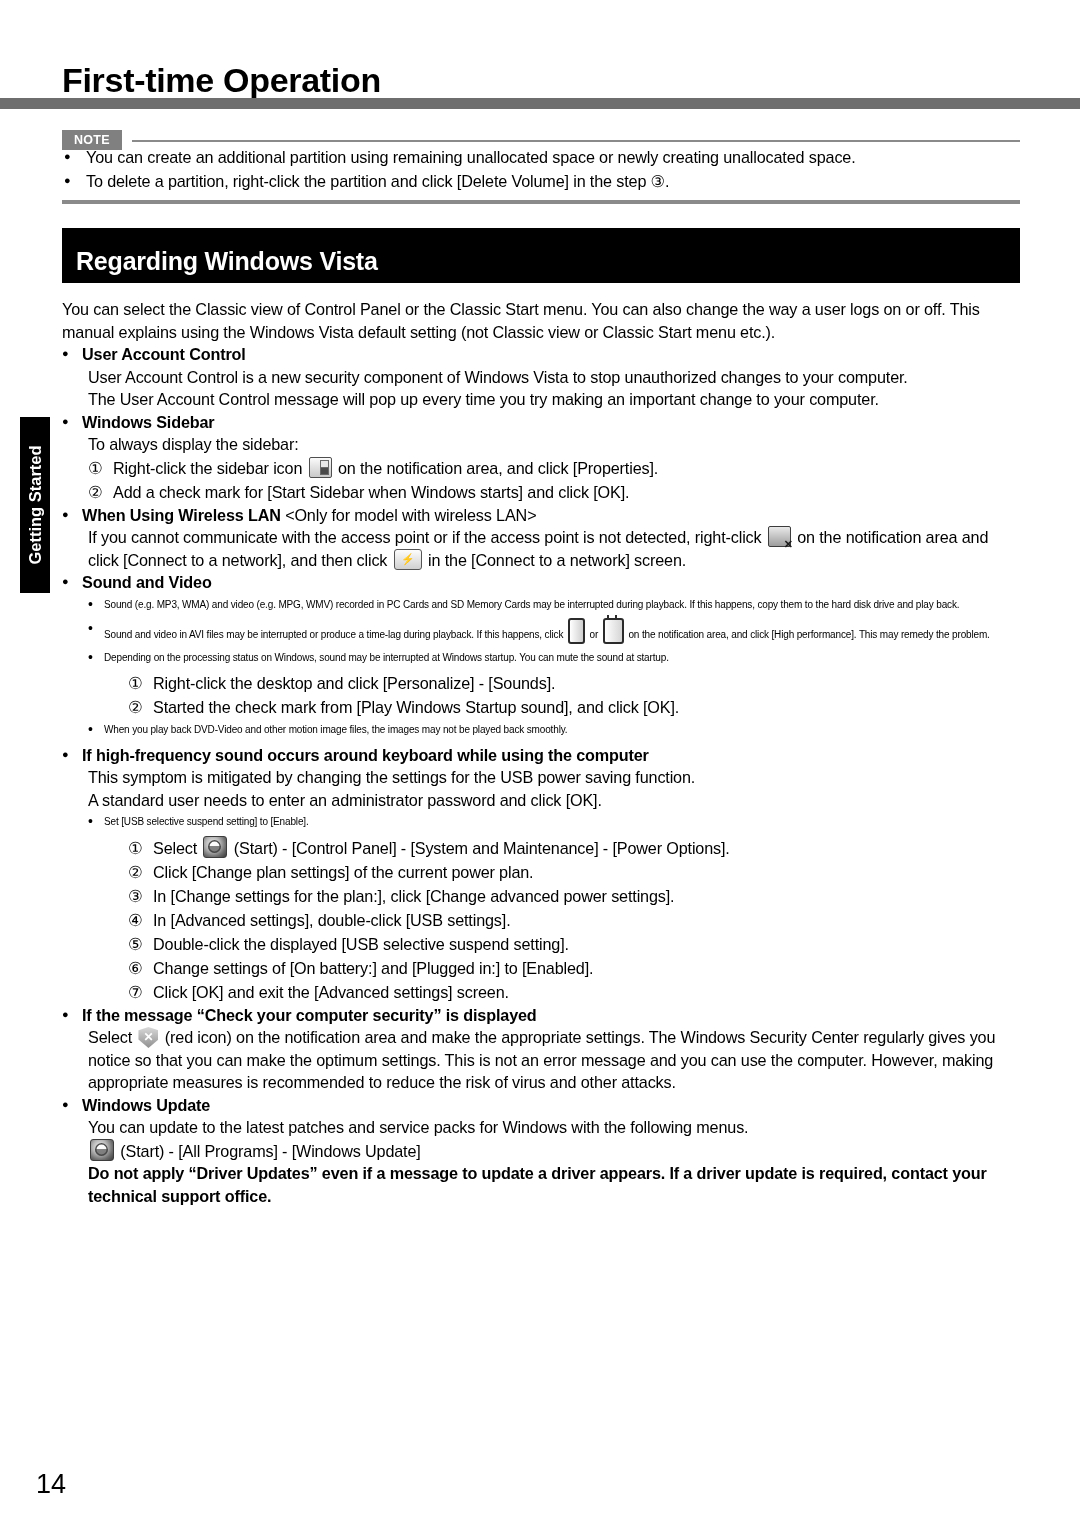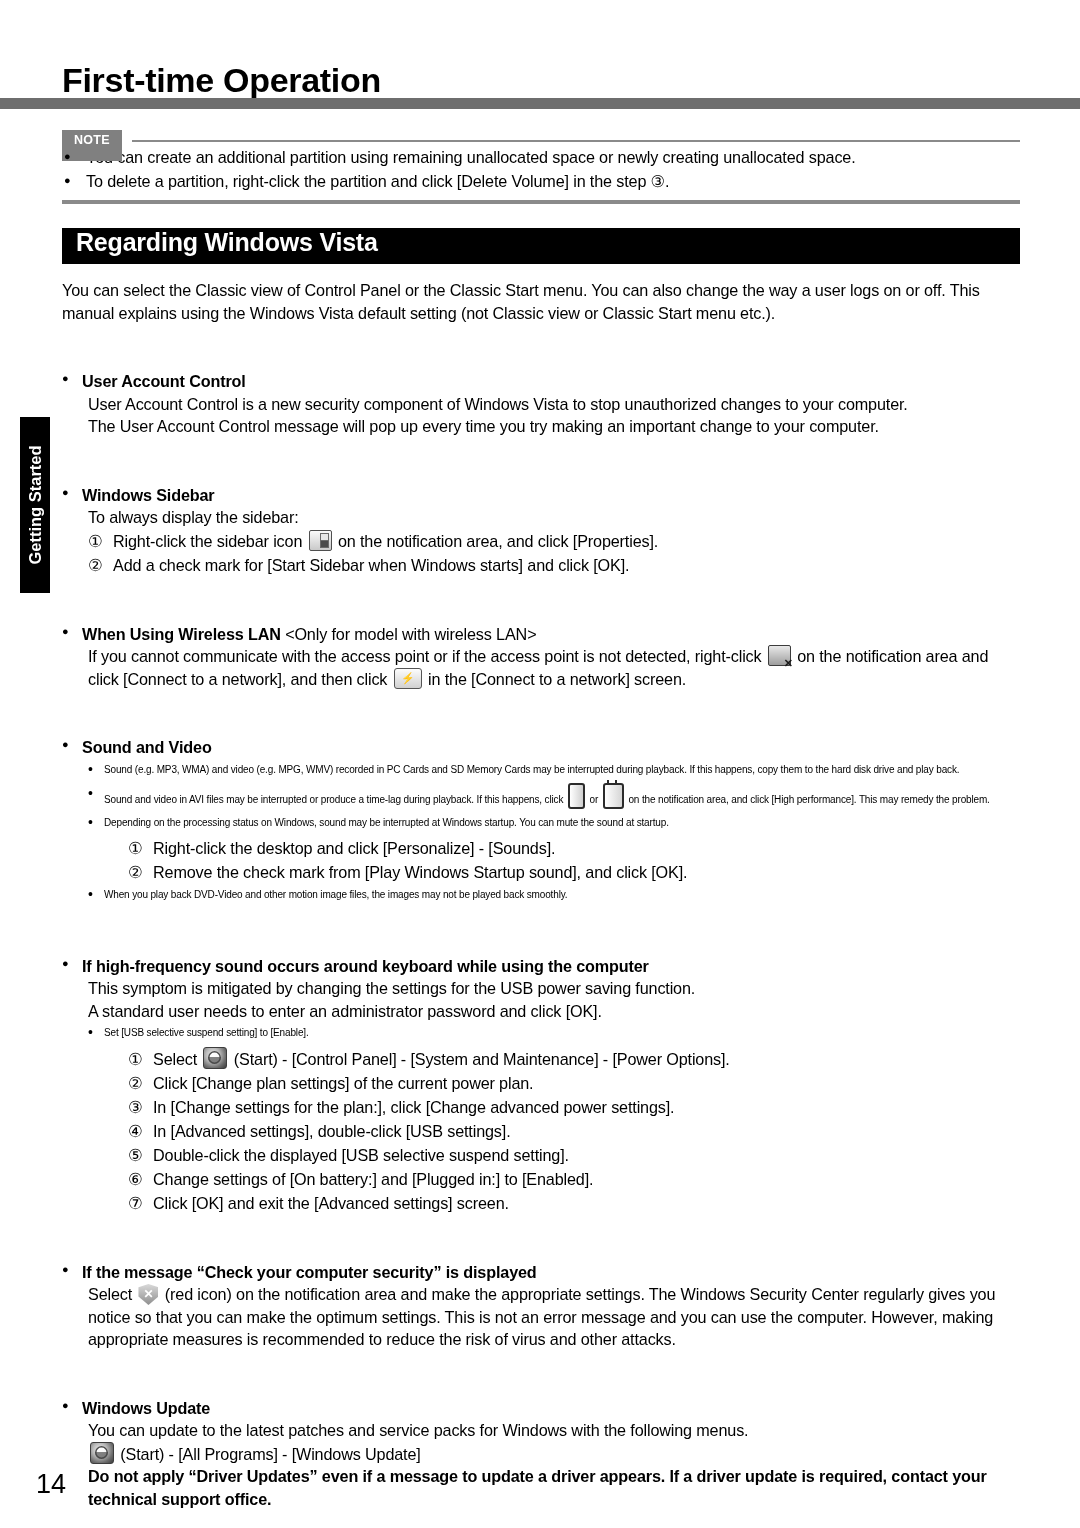--- a/index.html
+++ b/index.html
@@ -83,21 +83,21 @@
     top: 10px;
   }
   .note-badge {
     position: absolute;
     left: 0;
     top: 0;
     background: #808080;
     color: #ffffff;
     font-size: 12.5px;
     font-weight: bold;
-    padding: 3px 12px 14px 12px;
+    padding: 3px 12px 3px 12px;
     letter-spacing: 0.3px;
     line-height: 1.15;
     display: inline-block;
   }
   .note-body {
     padding-top: 14px;
   }
   .note-bottom-rule {
     height: 4px;
     background: #8a8a8a;
@@ -130,38 +130,37 @@
   }
   .bullet-dot::before { content: "\25CF"; font-size: 11px; position: relative; top: -2px; }
   .bullet-text { flex: 1 1 auto; }
 
   
   .banner {
     background: #000000;
     color: #ffffff;
     font-size: 25px;
     font-weight: bold;
-    padding: 0 0 8px 14px;
+    padding: 19px 0 8px 14px;
     margin-top: 24px;
     letter-spacing: -0.2px;
     line-height: 1.12;
   }
 
   .intro {
     margin-top: 15px;
   }
 
   
   .item {
     margin-top: 0px;
   }
   .item-head {
     display: flex;
-    align-items: flex-start;
-    margin-top: 46px;
+    align-items: center;
   }
   .item-head .dot {
     flex: 0 0 auto;
     width: 20px;
     padding-top: 0px;
   }
   .item-head .dot::before {
     content: "\25CF";
     font-size: 11px;
     position: relative;
@@ -453,21 +452,21 @@
           <span class="sdot"></span>
           <span class="stext">Depending on the processing status on Windows, sound may be interrupted at Windows startup. You can mute the sound at startup.</span>
         </div>
         <div class="indent-2">
           <div class="step">
             <span class="num">①</span>
             <span class="stxt">Right-click the desktop and click [Personalize] - [Sounds].</span>
           </div>
           <div class="step">
             <span class="num">②</span>
-            <span class="stxt">Remove the check mark from [Play Windows Startup sound], and click [OK].</span>
+            <span class="stxt">Started the check mark from [Play Windows Startup sound], and click [OK].</span>
           </div>
         </div>
 
         <div class="sub">
           <span class="sdot"></span>
           <span class="stext">When you play back DVD-Video and other motion image files, the images may not be played back smoothly.</span>
         </div>
       </div>
     </div>
 

